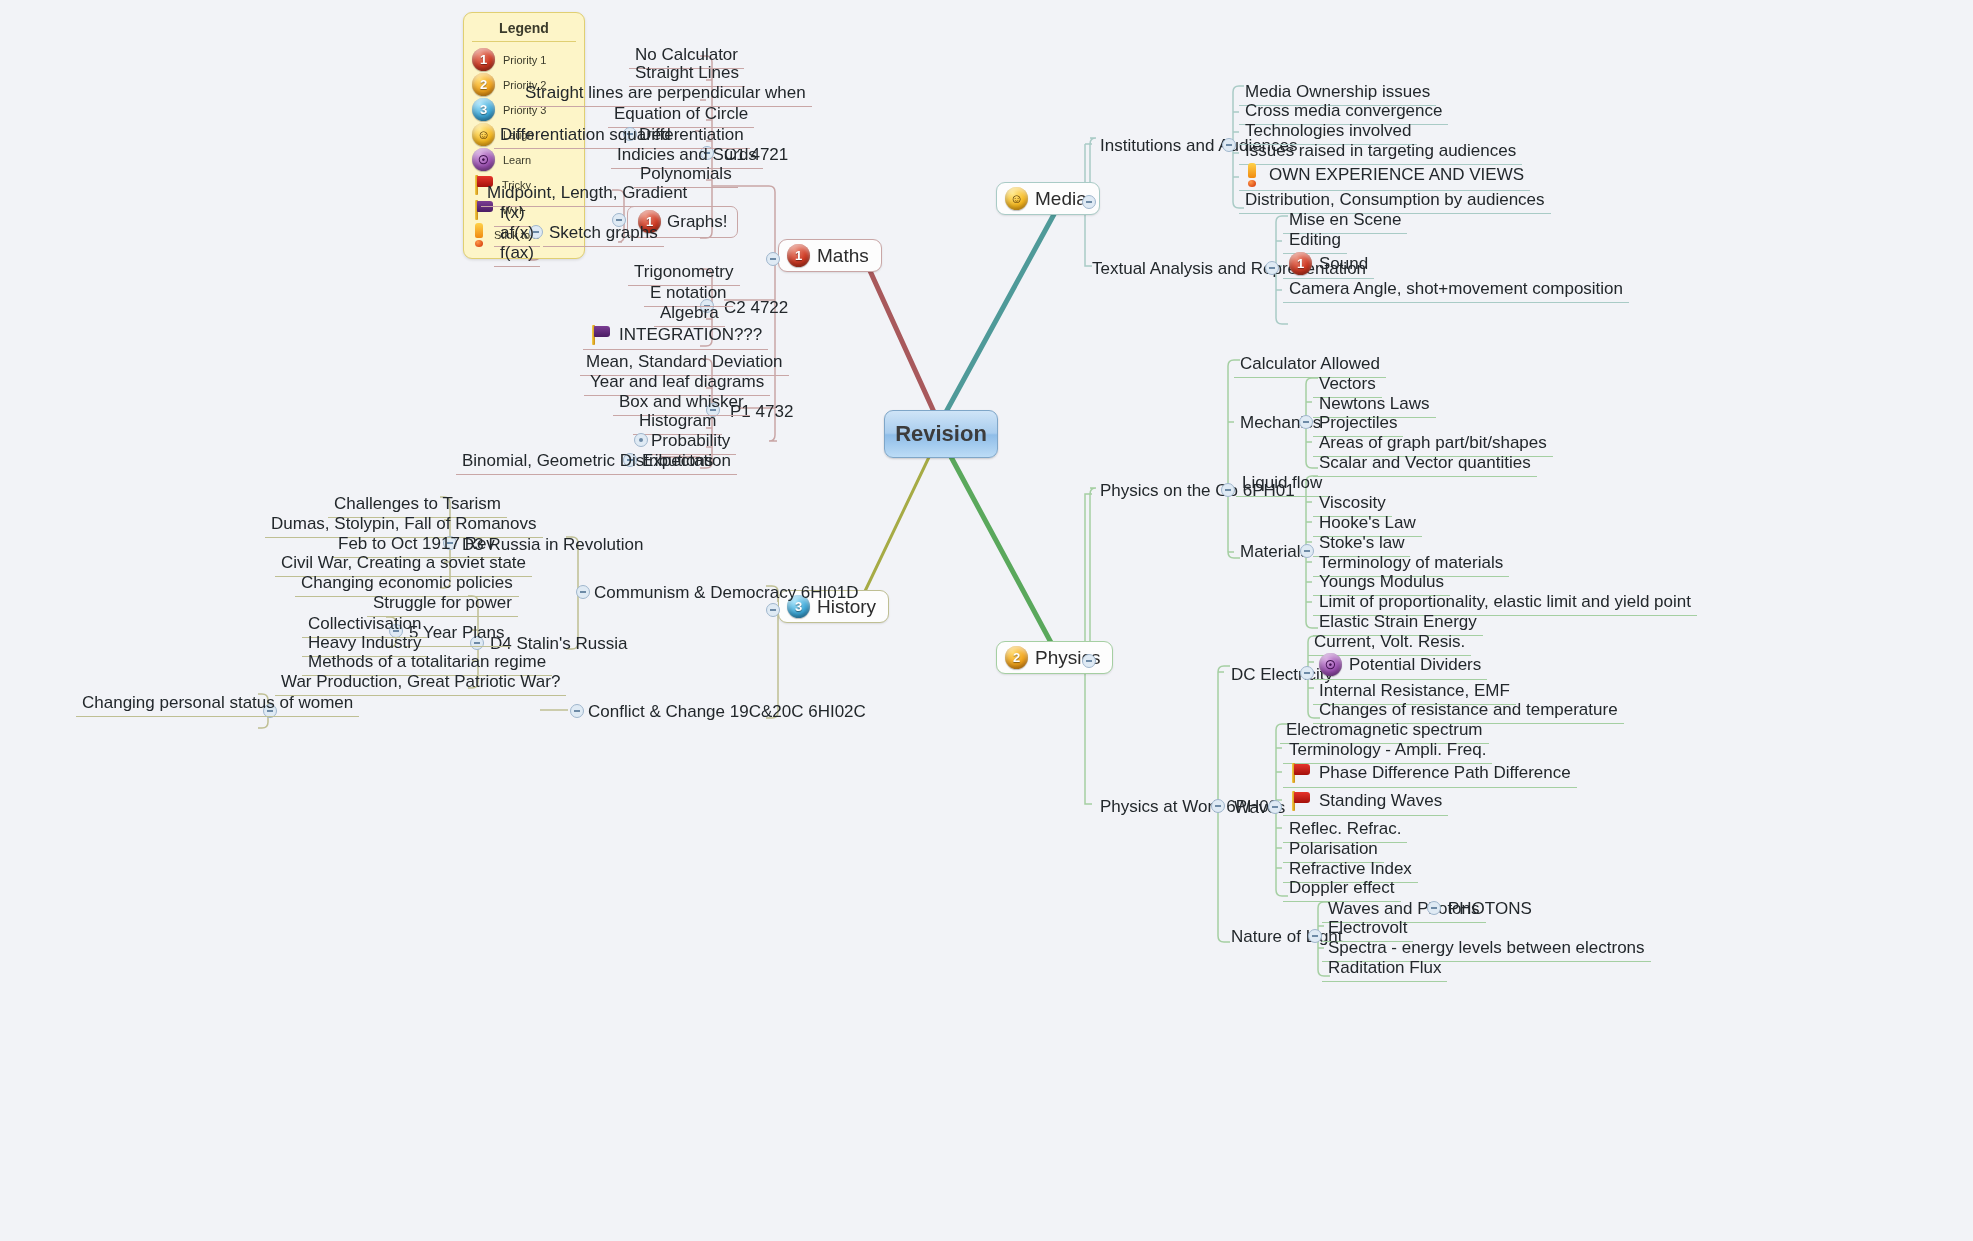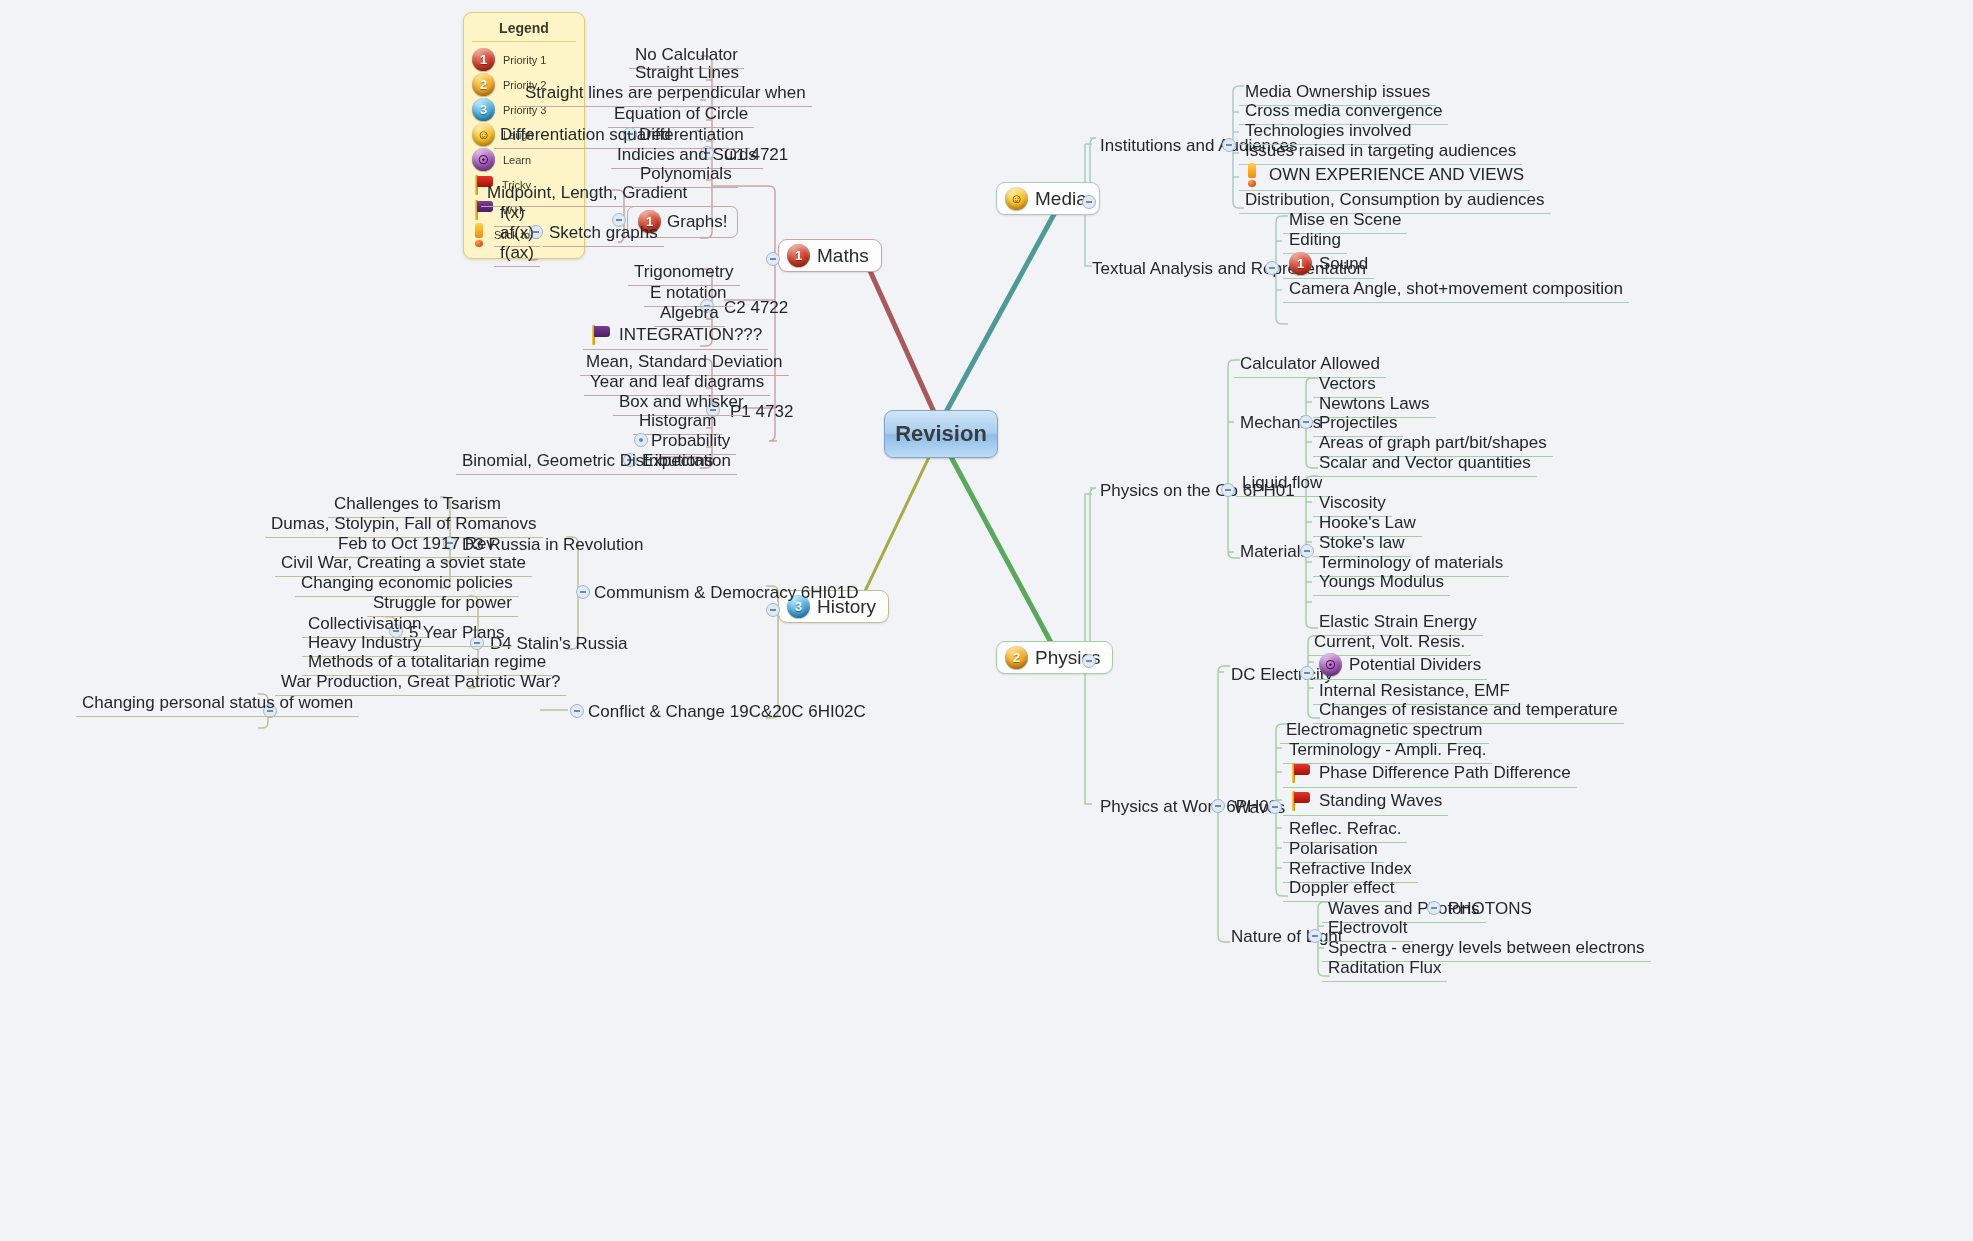--- a/index.html
+++ b/index.html
@@ -451,20 +451,21 @@
   <div class="node leaf c-phys" style="left:1313px;top:411px">Projectiles</div>
   <div class="node leaf c-phys" style="left:1313px;top:431px">Areas of graph part/bit/shapes</div>
   <div class="node leaf c-phys" style="left:1313px;top:451px">Scalar and Vector quantities</div>
 
   <div class="node leaf c-phys" style="left:1236px;top:471px">Liquid flow</div>
   <div class="node leaf c-phys" style="left:1313px;top:491px">Viscosity</div>
   <div class="node leaf c-phys" style="left:1313px;top:511px">Hooke's Law</div>
   <div class="node leaf c-phys" style="left:1313px;top:531px">Stoke's law</div>
   <div class="node leaf c-phys" style="left:1313px;top:551px">Terminology of materials</div>
   <div class="node leaf c-phys" style="left:1313px;top:570px">Youngs Modulus</div>
+  <div class="node leaf c-phys" style="left:1313px;top:590px">Limit of proportionality, elastic limit and yield point</div>
   <div class="node leaf c-phys" style="left:1313px;top:610px">Elastic Strain Energy</div>
 
   <div class="node leaf c-phys" style="left:1308px;top:630px">Current, Volt. Resis.</div>
   <div class="node leaf c-phys" style="left:1313px;top:651px;gap:7px">
     <span class="ic">
         <span class="badge learn">☉</span>
       </span>
     <span>Potential Dividers</span>
   </div>
   <div class="node leaf c-phys" style="left:1313px;top:679px">Internal Resistance, EMF</div>

